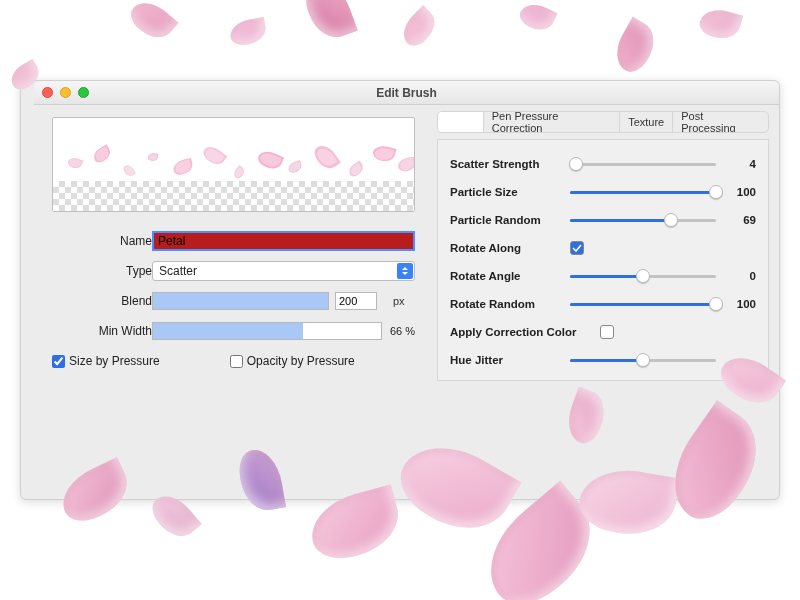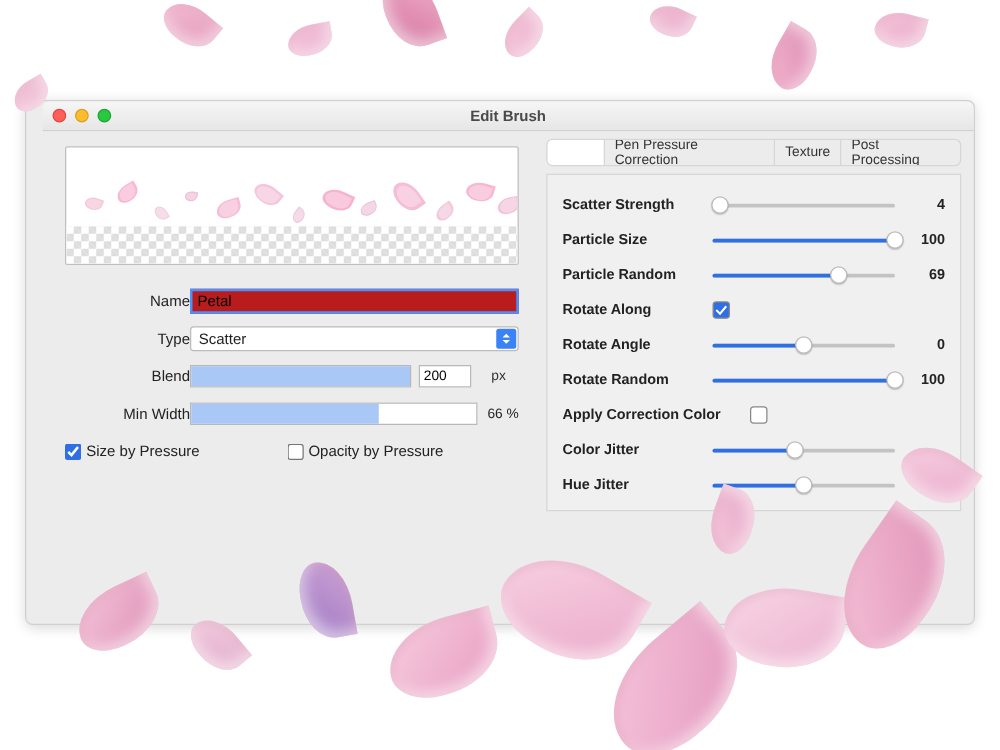--- a/index.html
+++ b/index.html
@@ -231,29 +231,20 @@
               <div class="trackfill" id="f5" style="width: 100%;"></div>
               <div class="thumb" id="t5" style="left: 100%;"></div>
             </div>
           <span class="sval">100</span>
         </div>
         <div class="srow">
           <span class="slab" style="width:150px">Apply Correction Color</span>
           <div class="chkbox empty"></div>
         </div>
         <div class="srow">
-          <span class="slab">Color Jitter</span>
-          <div class="slider">
-              <div class="track"></div>
-              <div class="trackfill" id="f6" style="width: 45%;"></div>
-              <div class="thumb" id="t6" style="left: 45%;"></div>
-            </div>
-          <span class="sval"></span>
-        </div>
-        <div class="srow">
           <span class="slab">Hue Jitter</span>
           <div class="slider">
               <div class="track"></div>
               <div class="trackfill" id="f7" style="width: 50%;"></div>
               <div class="thumb" id="t7" style="left: 50%;"></div>
             </div>
           <span class="sval"></span>
         </div>
       </div>
     </div>

